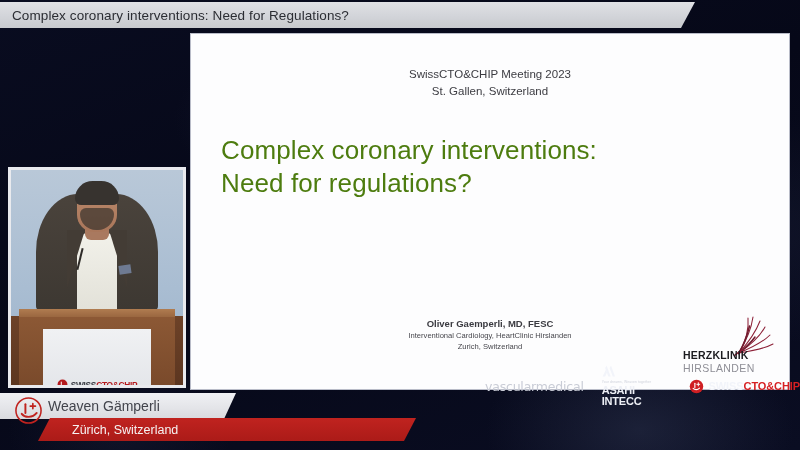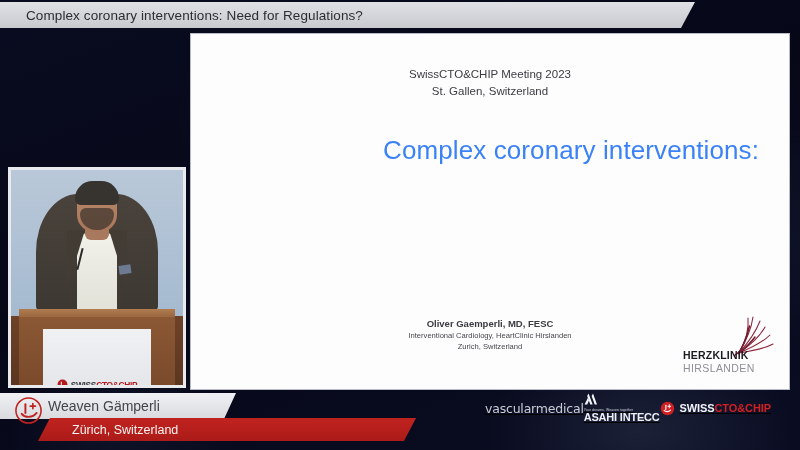--- a/index.html
+++ b/index.html
@@ -22,42 +22,42 @@
   }
 
   
   #titlebar {
     position:absolute; left:0; top:2px; width:695px; height:26px;
     background:linear-gradient(180deg,#e0e1e5 0%,#d2d4d9 55%,#c8cace 100%);
     clip-path:polygon(0 0, 695px 0, 681px 26px, 0 26px);
     display:flex; align-items:center;
   }
   #titlebar .txt {
-    margin-left:26px;
+    margin-left:12px;
     font-size:13.5px; color:#2b2d33; letter-spacing:.1px;
     white-space:nowrap;
   }
 
   
   #slide {
     position:absolute; left:190px; top:33px; width:600px; height:357px;
     background:#fdfdfe;
     border:1px solid #b9bcc8;
     overflow:hidden;
     text-decoration:underline;
   }
   #meeting {
     position:absolute; left:0; right:0; top:32px;
     text-align:center; color:#3c3c42;
     font-size:11.5px; line-height:17px;
   }
   #slide-title {
     position:absolute; left:30px; right:30px; top:100px;
-    text-align:right;
-    color:#3b82f6;
+    text-align:left;
+    color:#4d7c0f;
     font-size:26px; line-height:33px; font-weight:400;
     letter-spacing:.1px;
   }
   #author {
     position:absolute; left:0; right:0; top:283px;
     text-align:center; color:#3a3a40;
   }
   #author .nm { font-size:9.5px; font-weight:bold; line-height:13px; }
   #author .af { font-size:7.6px; line-height:11px; color:#47474d; }
 
@@ -68,22 +68,22 @@
     position:absolute; left:0; bottom:18px;
     font-size:10.5px; font-weight:bold; color:#1b1b1f; letter-spacing:.2px;
   }
   #hk .t2 {
     position:absolute; left:0; bottom:5px;
     font-size:10.5px; color:#8e8e96; letter-spacing:.4px;
   }
 
   
   #sponsors {
-    position:absolute; left:485px; top:398px; height:20px;
-    display:flex; align-items:center; text-decoration:underline;
+    position:absolute; left:485px; top:376px; height:20px;
+    display:flex; align-items:center; gap:18px;
   }
   .vm {
     font-size:12.5px; color:#c9ccd6; letter-spacing:-.2px;
     font-family:"DejaVu Sans", sans-serif;
   }
   .asahi { display:flex; align-items:flex-start; gap:4px;flex-direction:column; }
   .asahi .mark { width:16px; height:12px; }
   .asahi .txtwrap { display:flex; flex-direction:column; line-height:1; }
   .asahi .tag { font-size:3.4px; color:#cfd2dc; letter-spacing:.1px; }
   .asahi .nm {
@@ -225,20 +225,21 @@
 
 <div id="slide">
 
   <div id="meeting">
     <div>SwissCTO&amp;CHIP Meeting 2023</div>
     <div>St. Gallen, Switzerland</div>
   </div>
 
   <div id="slide-title">
     <div>Complex coronary interventions:</div>
+    <div>Need for regulations?</div>
   </div>
 
   <div id="author">
     <div class="nm">Oliver Gaemperli, MD, FESC</div>
     <div class="af">Interventional Cardiology, HeartClinic Hirslanden</div>
     <div class="af">Zurich, Switzerland</div>
   </div>
 
   <div id="hk">
     <svg class="fan" viewBox="0 0 56 44">

